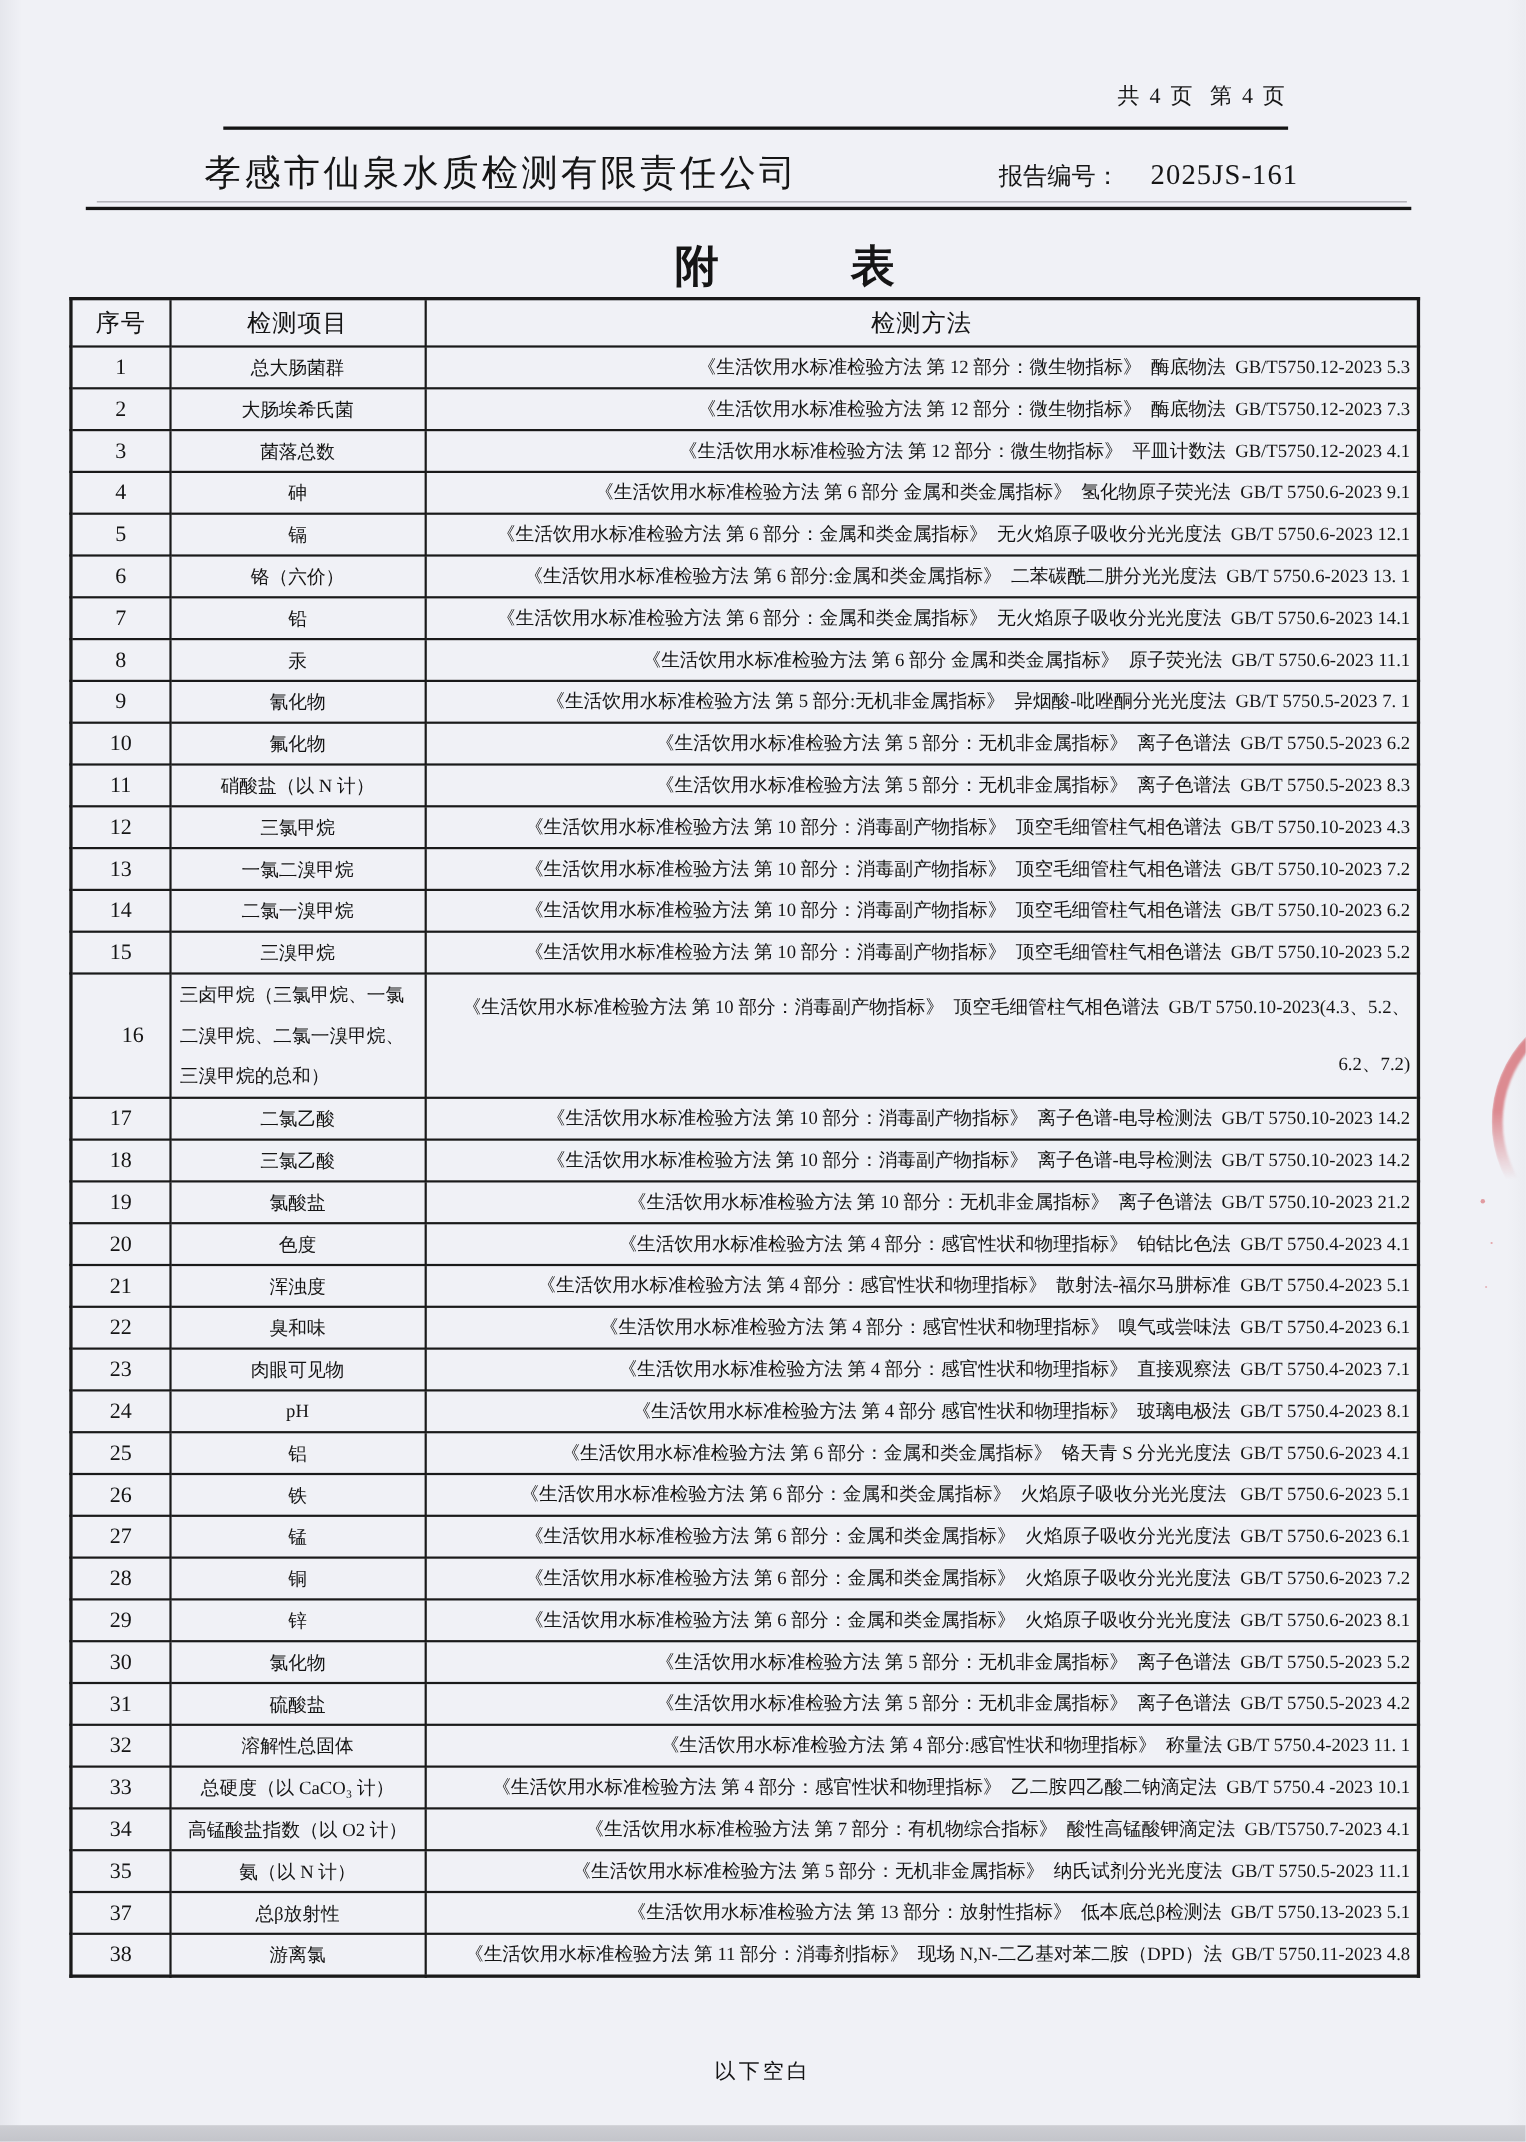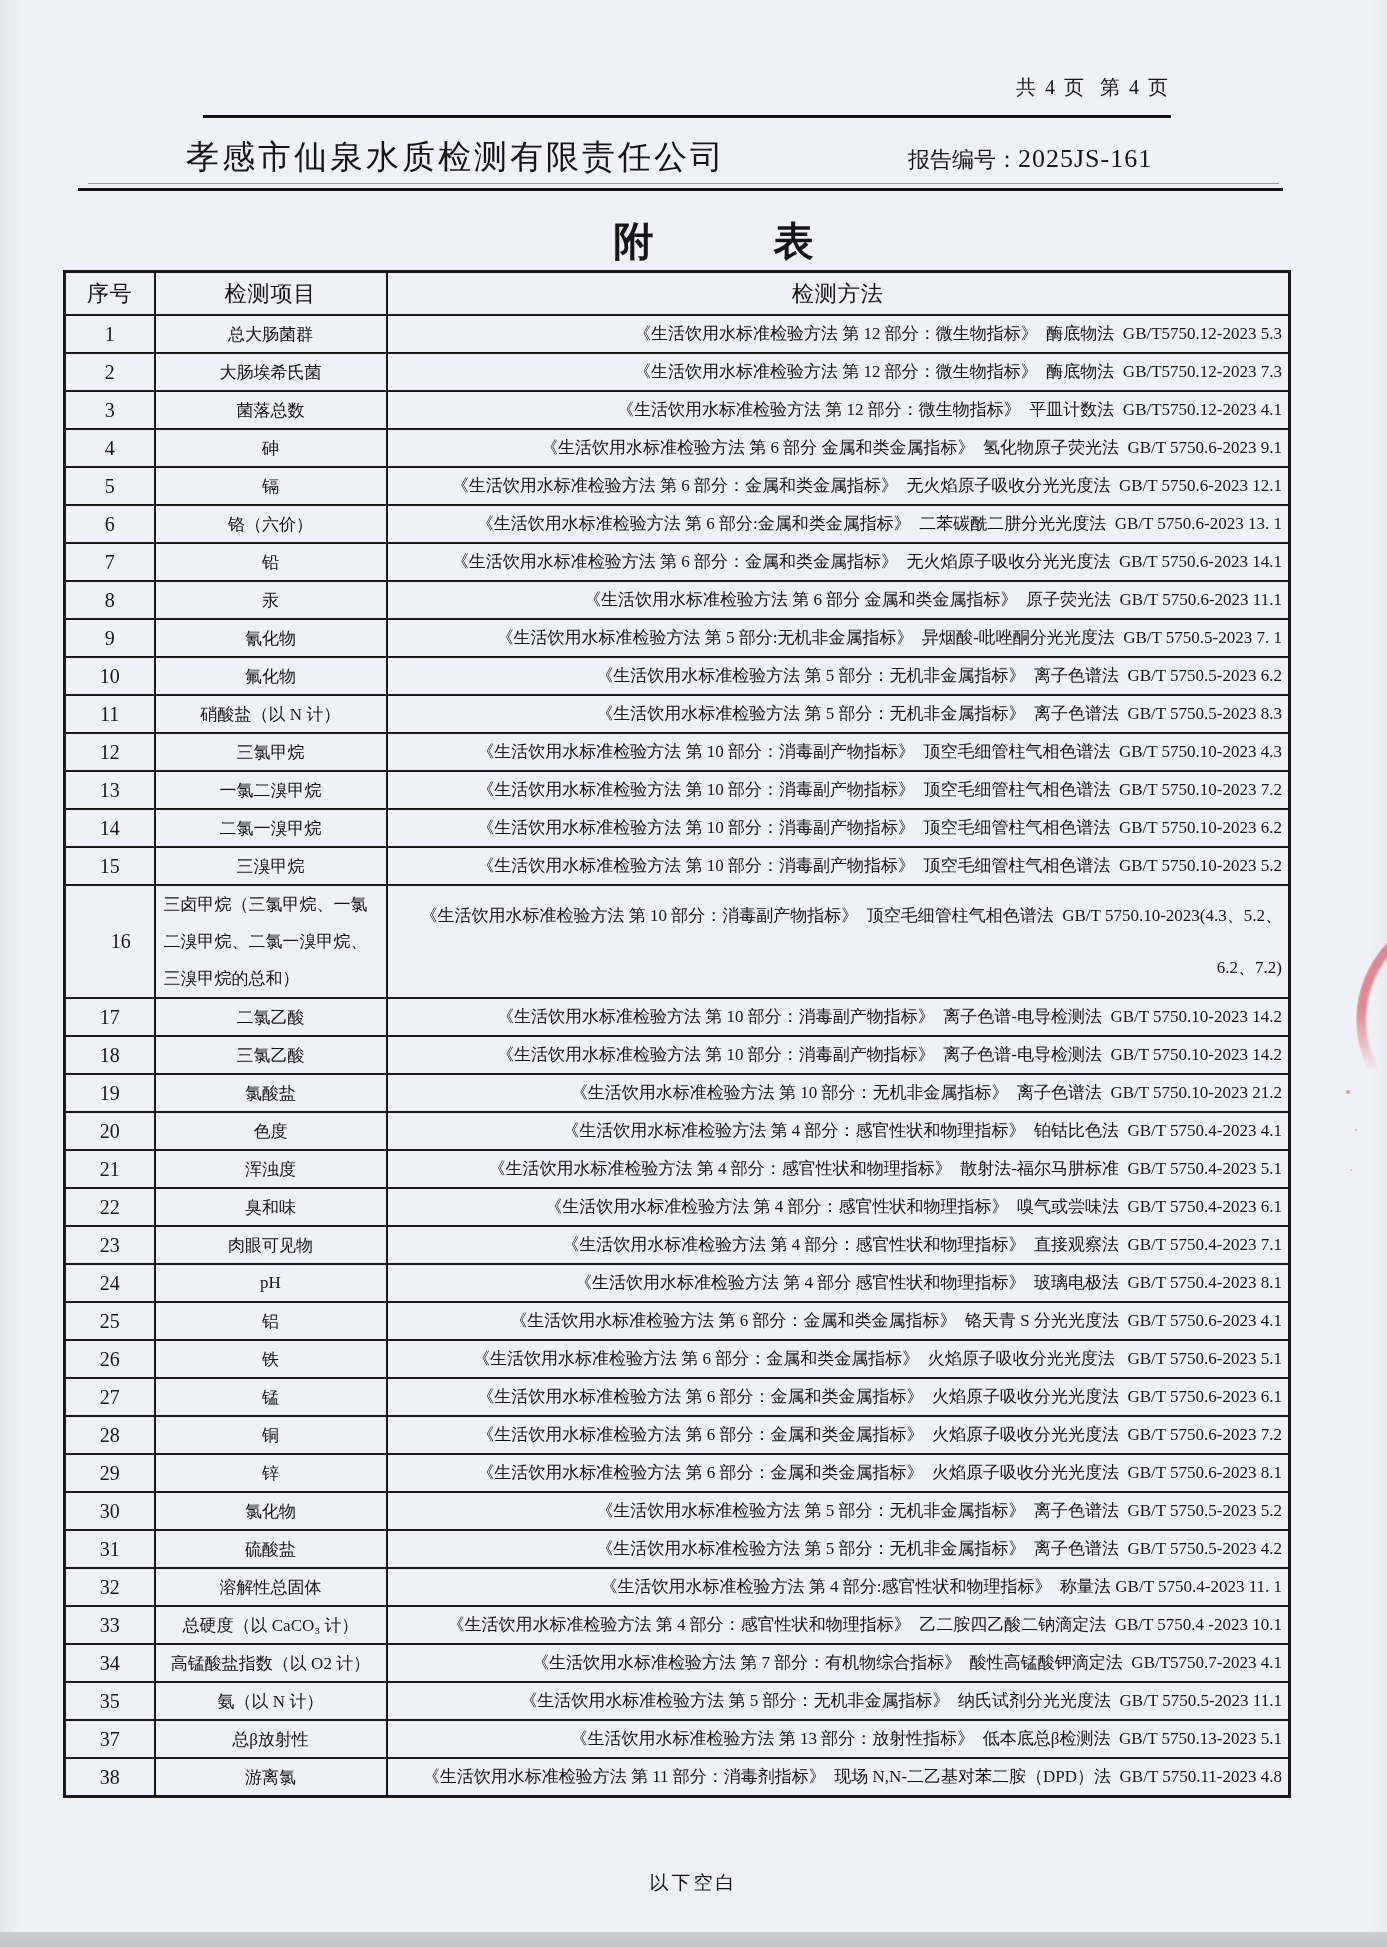--- a/index.html
+++ b/index.html
@@ -20,21 +20,21 @@
   .rule-top{
     position:absolute;top:115px;left:203px;width:968px;height:3px;background:#141414;
   }
   .company{
     position:absolute;top:135px;left:186px;
     font-size:33px;font-weight:normal;letter-spacing:3px;white-space:nowrap;
   }
   .report-no{
     position:absolute;top:144px;left:908px;font-size:22px;white-space:nowrap;
   }
-  .report-no .value{font-size:26px;letter-spacing:1px;}
+  .report-no .value{font-size:26px;margin-left:28px;letter-spacing:1px;}
   .rule-mid{
     position:absolute;top:188px;left:78px;width:1205px;height:3px;background:#141414;
   }
   .rule-mid::before{
     content:"";position:absolute;top:-5px;left:10px;right:4px;height:1px;background:#9a9aa2;
   }
   .doc-title{
     position:absolute;top:214px;left:20px;width:1387px;text-align:center;
     font-size:40px;font-weight:bold;white-space:pre;
   }

